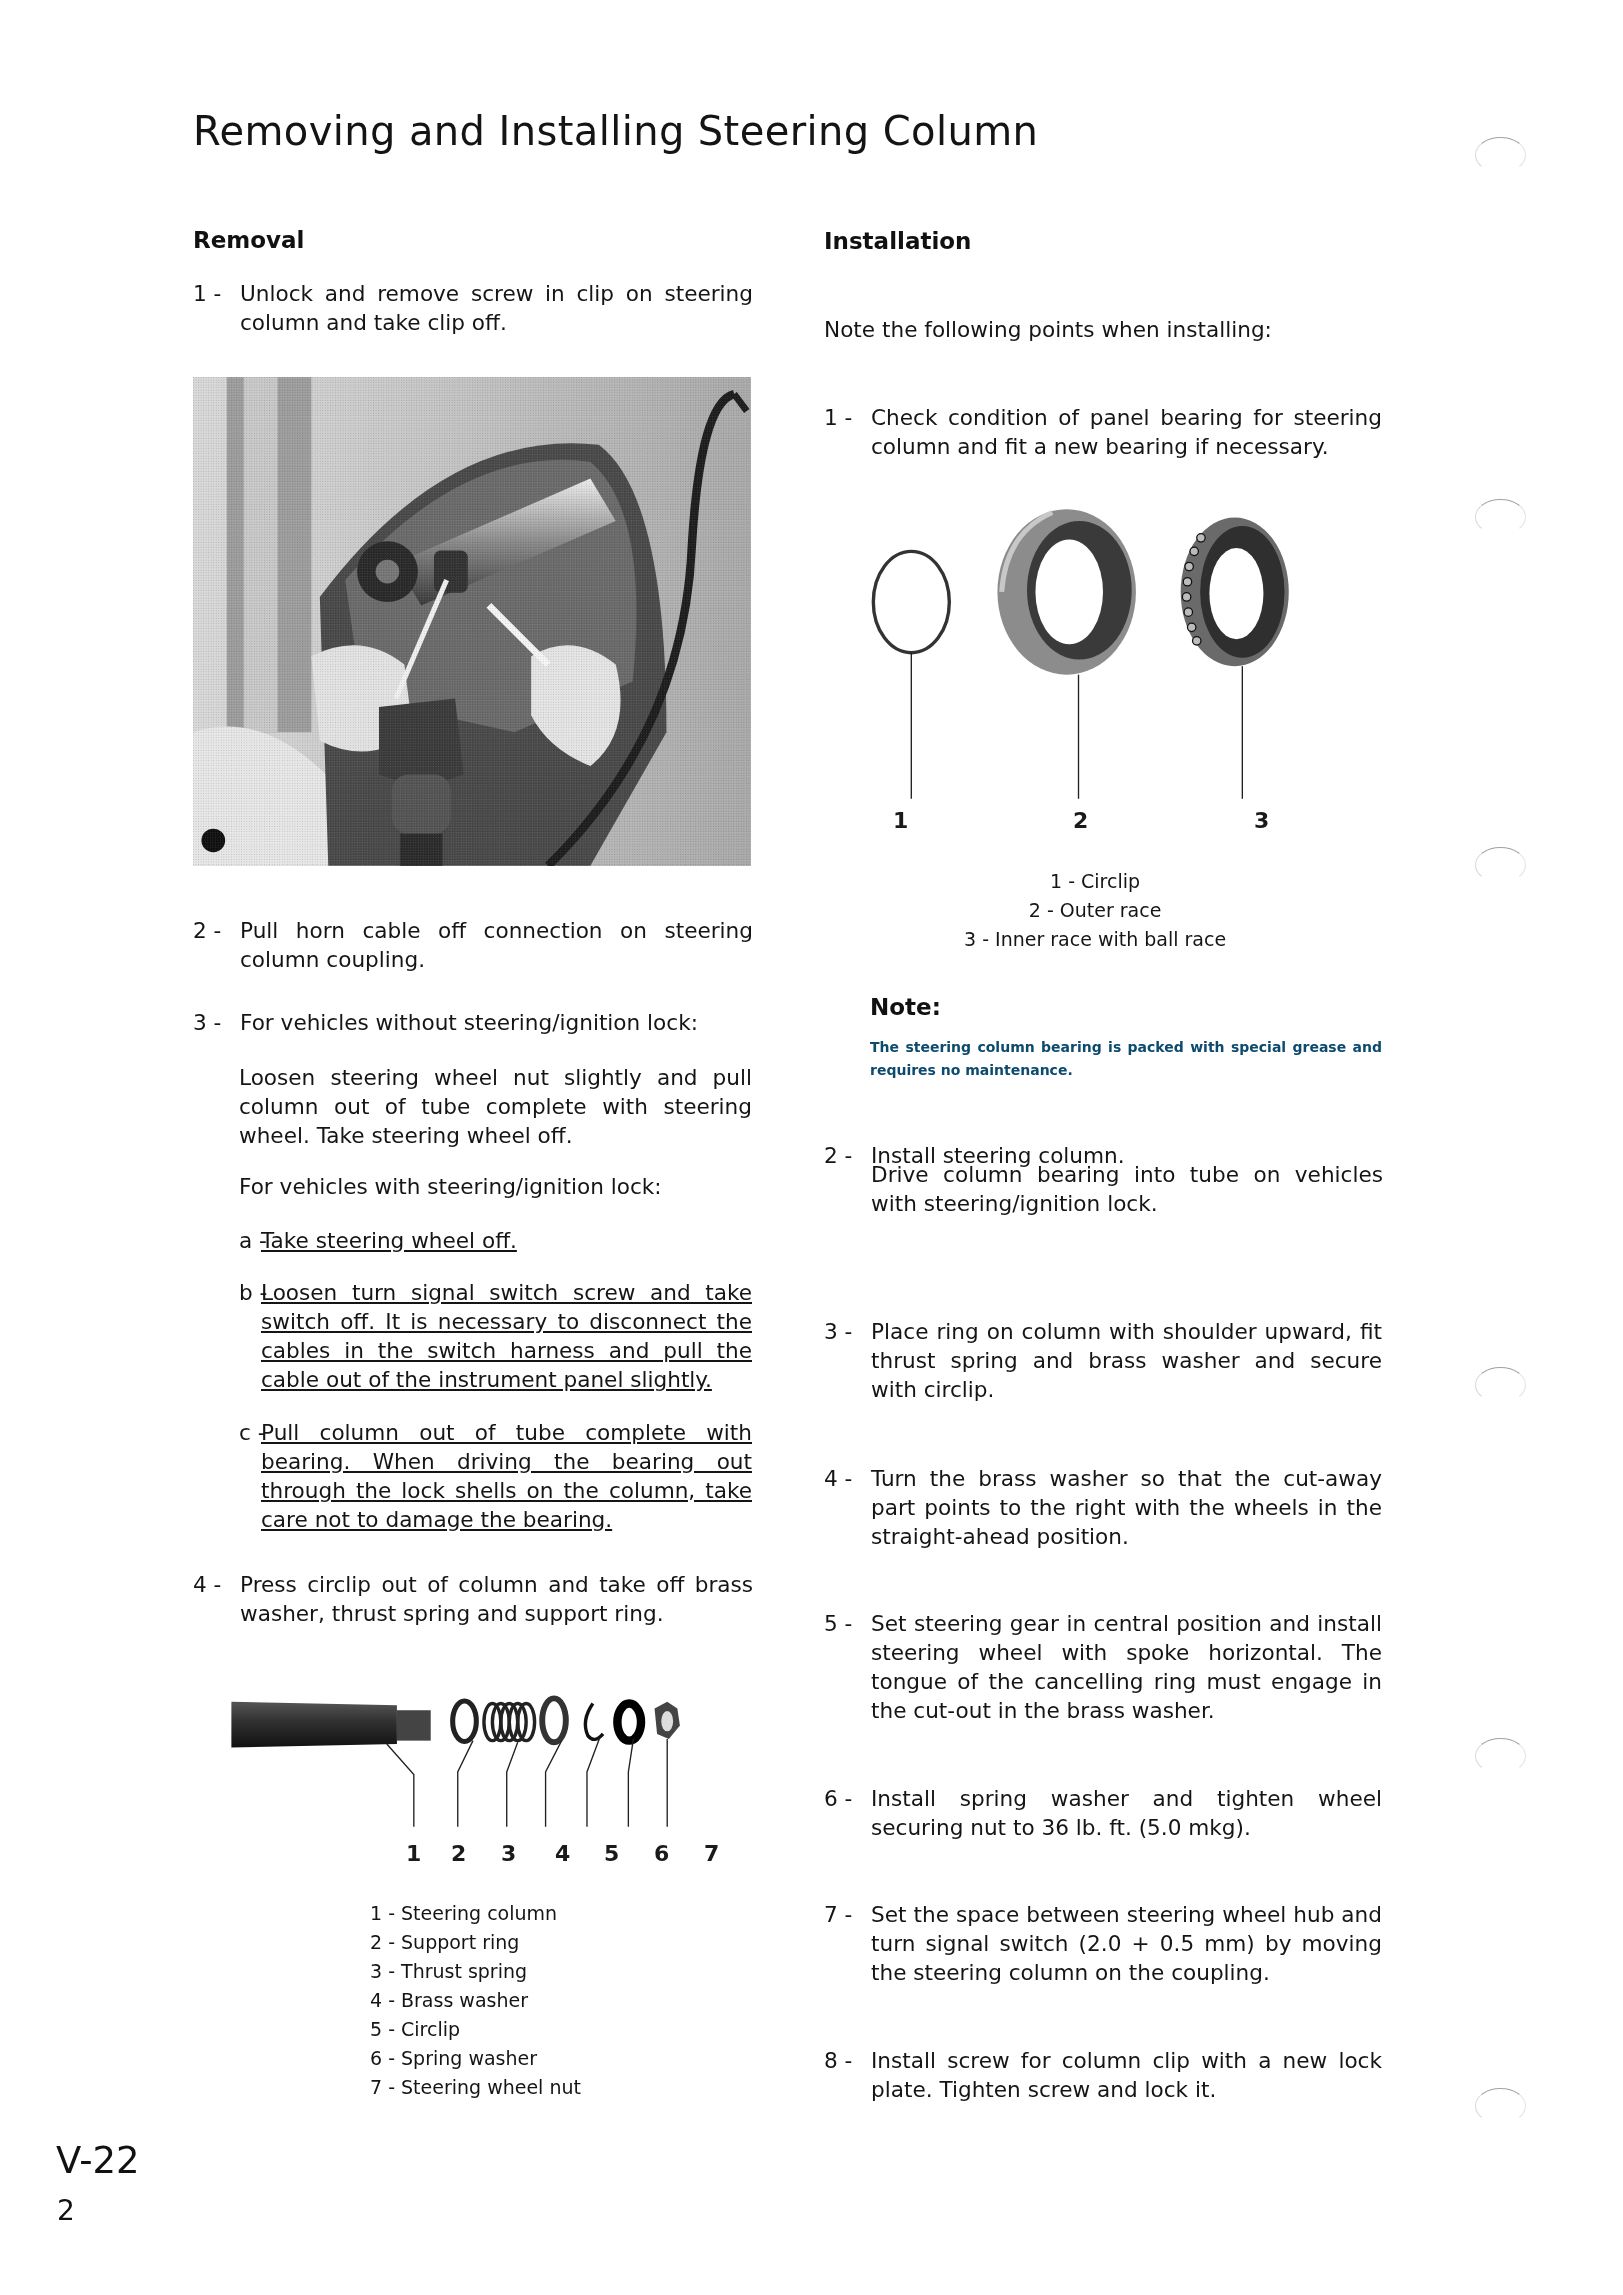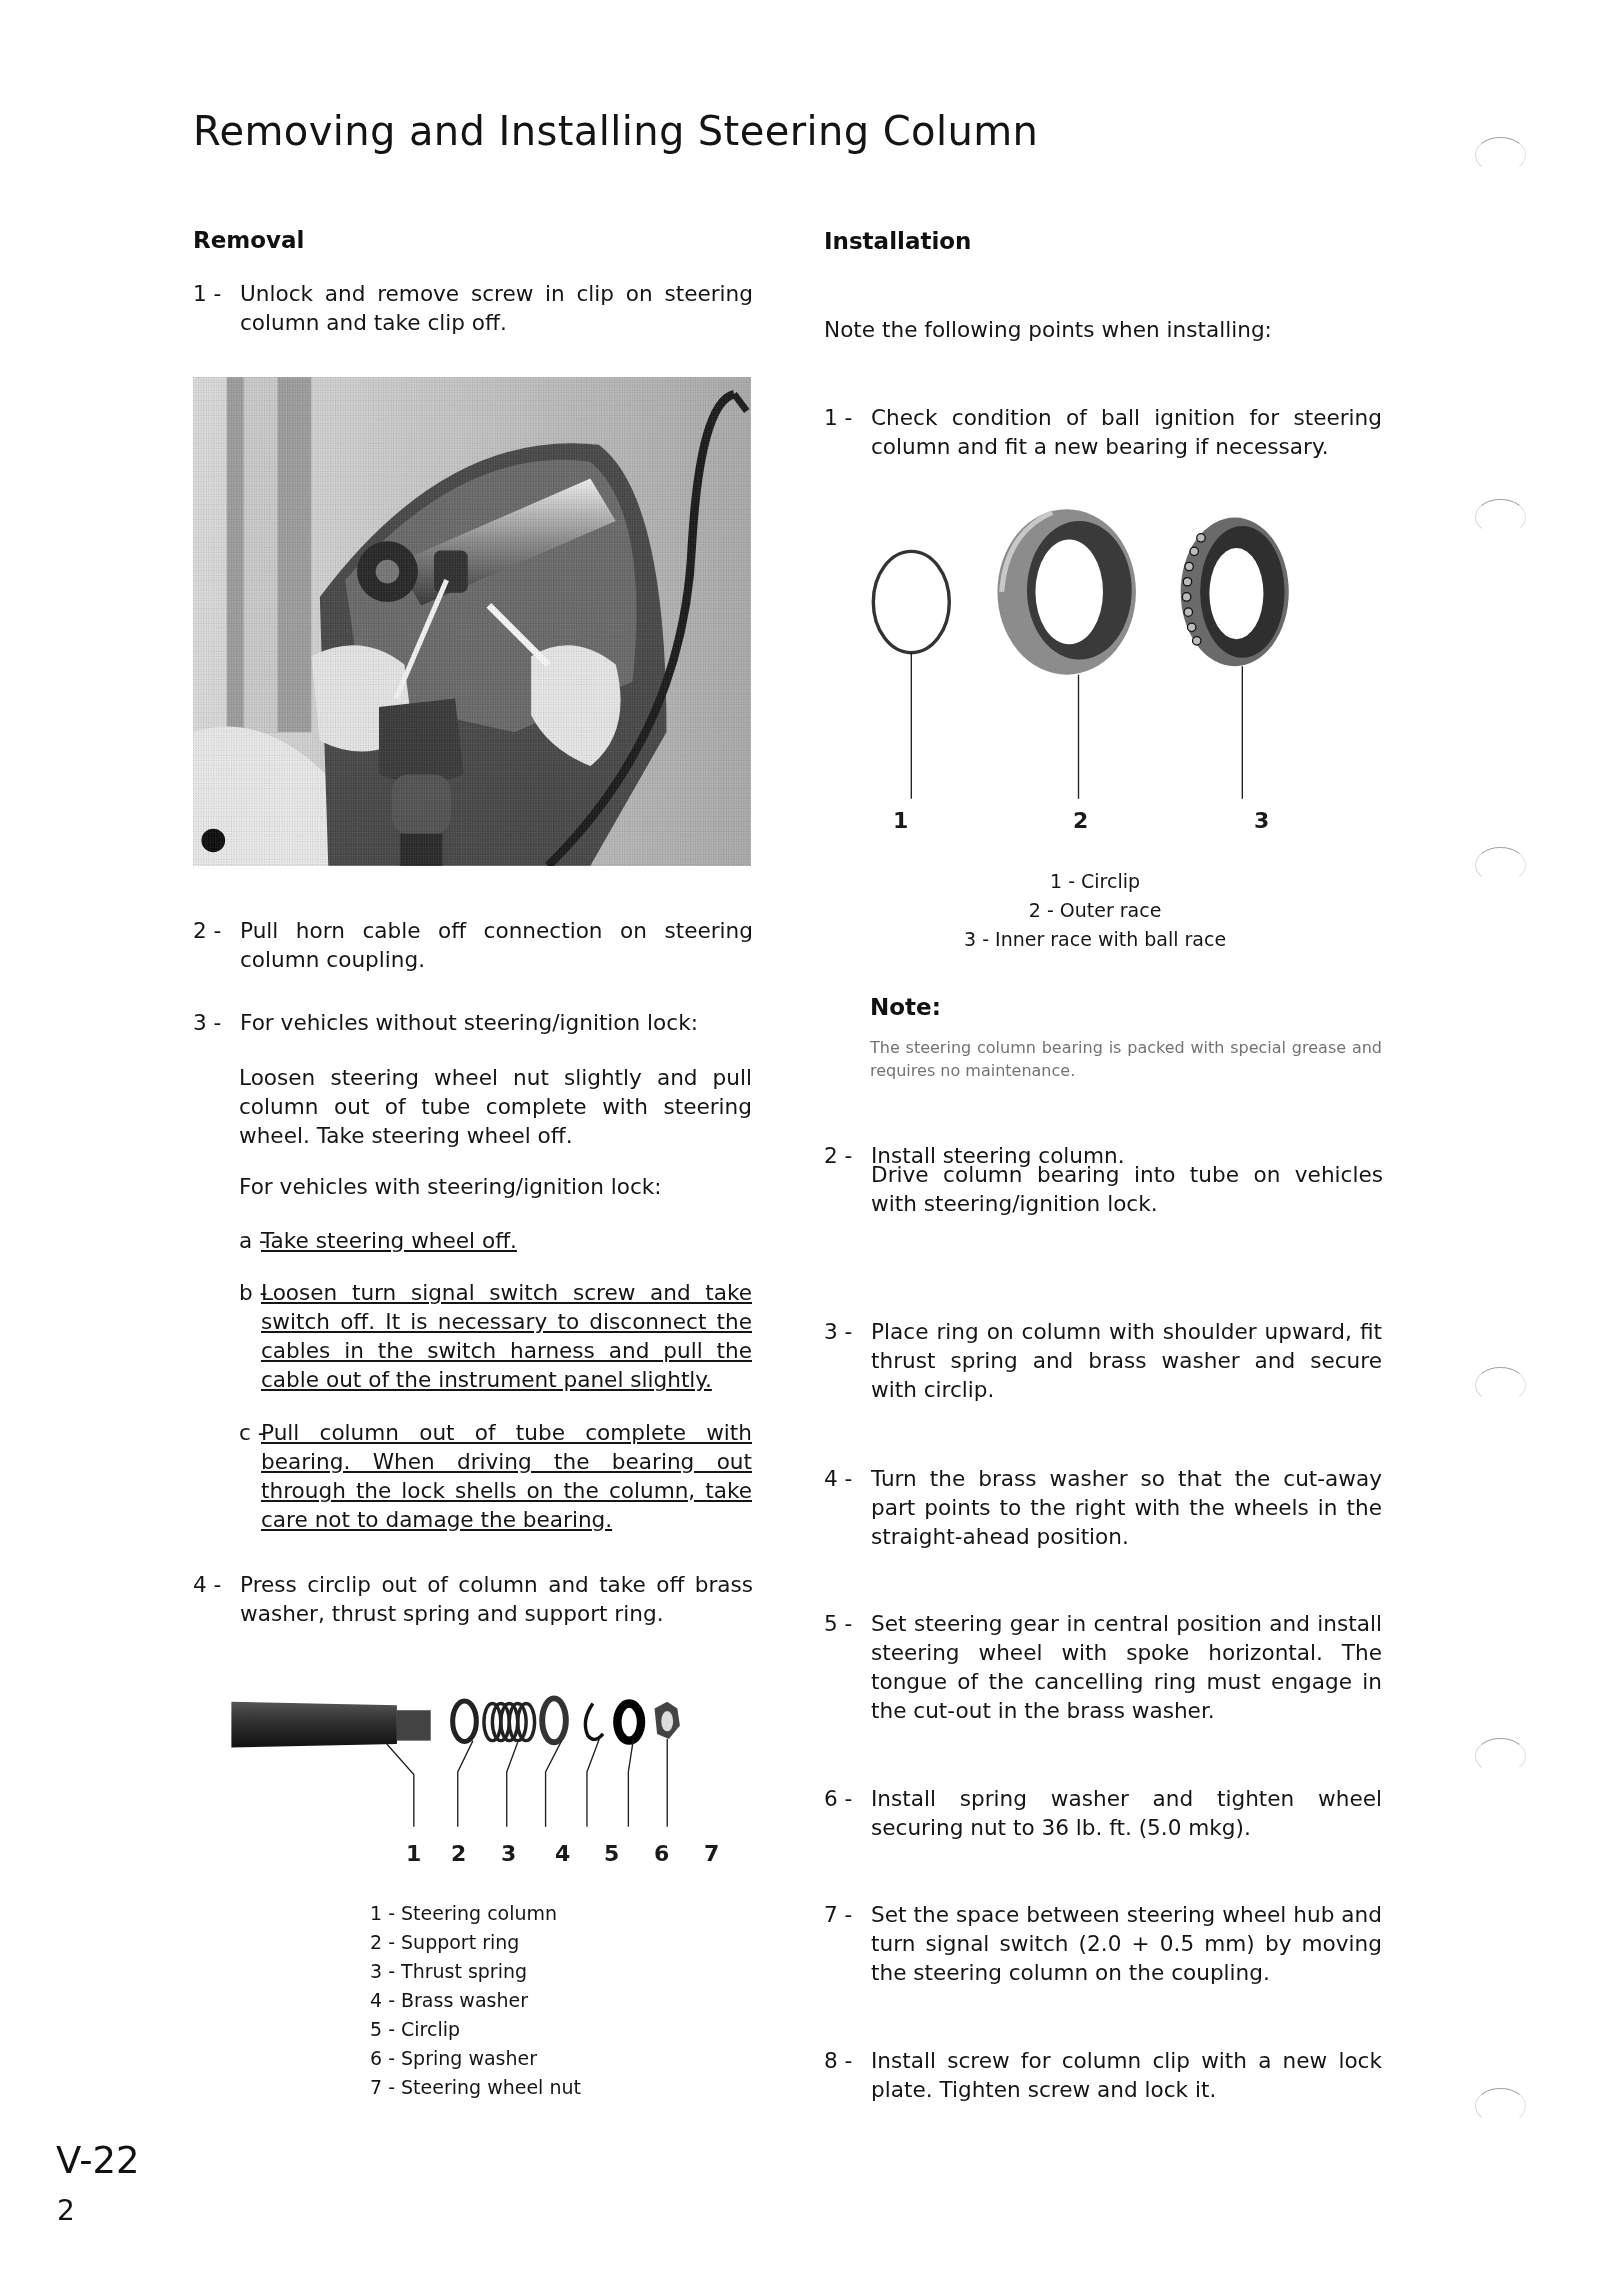--- a/index.html
+++ b/index.html
@@ -11,21 +11,21 @@
     .title { left: 193px; top: 108px; font-size: 40px; letter-spacing: 0.4px; font-weight: normal; color: #141414; }
     .h2 { font-weight: bold; font-size: 23px; color: #111; }
     .para { font-size: 21.6px; line-height: 29px; color: #151515; }
     .step { position: absolute; }
     .step .num { position: absolute; left: 0; top: 0; width: 47px; }
     .step .txt { margin-left: 47px; text-align: justify; }
     .sub { position: absolute; }
     .sub .num { position: absolute; left: 0; top: 0; width: 38px; }
     .sub .txt { margin-left: 22px; text-align: justify; text-decoration: underline; }
     .caption { font-size: 19px; line-height: 29px; color: #151515; }
-    .note-text { font-size: 16px; line-height: 23px; text-align: justify; color: #737373; }
+    .note-text { font-size: 14px; line-height: 23px; text-align: justify; color: #0c4a6e; font-weight: bold; }
     .figure-num { font-size: 22px; font-weight: bold; color: #1a1a1a; position: absolute; }
     .hole { position: absolute; width: 49px; height: 34px; border-radius: 50%;
             border-top: 1.3px solid #8a8a8a; border-left: 0.8px solid #cfcfcf; border-right: 0.8px solid #dcdcdc;
             border-bottom: 0.8px solid transparent; opacity: 0.8; }
     .photo { position: absolute; left: 193px; top: 377px; width: 558px; height: 489px; overflow: hidden;
              background: #bdbdbd; }
     .pageid { left: 56px; top: 2139px; font-size: 37px; color: #111; }
     .pagenum { left: 57px; top: 2194px; font-size: 28px; color: #111; }
   </style>
 </head>
@@ -186,21 +186,21 @@
   <div>6 - Spring washer</div>
   <div>7 - Steering wheel nut</div>
 </div>
 
 <div class="abs h2" style="left:824px; top:228px;">Installation</div>
 
 <div class="abs para" style="left:824px; top:315px;">Note the following points when installing:</div>
 
 <div class="step para" style="left:824px; top:403px; width:558px;">
   <span class="num">1 -</span>
-  <div class="txt">Check condition of ball ignition for steering column and fit a new bearing if necessary.</div>
+  <div class="txt">Check condition of panel bearing for steering column and fit a new bearing if necessary.</div>
 </div>
 
 <div class="abs" style="left:858px; top:499px; width:490px; height:304px;">
   <svg width="490" height="304" viewBox="0 0 580 360">
     <defs>
       <radialGradient id="race" cx="0.5" cy="0.5" r="0.5">
         <stop offset="0.55" stop-color="#ffffff"></stop>
         <stop offset="0.62" stop-color="#222"></stop>
         <stop offset="0.8" stop-color="#777"></stop>
         <stop offset="1" stop-color="#333"></stop>

